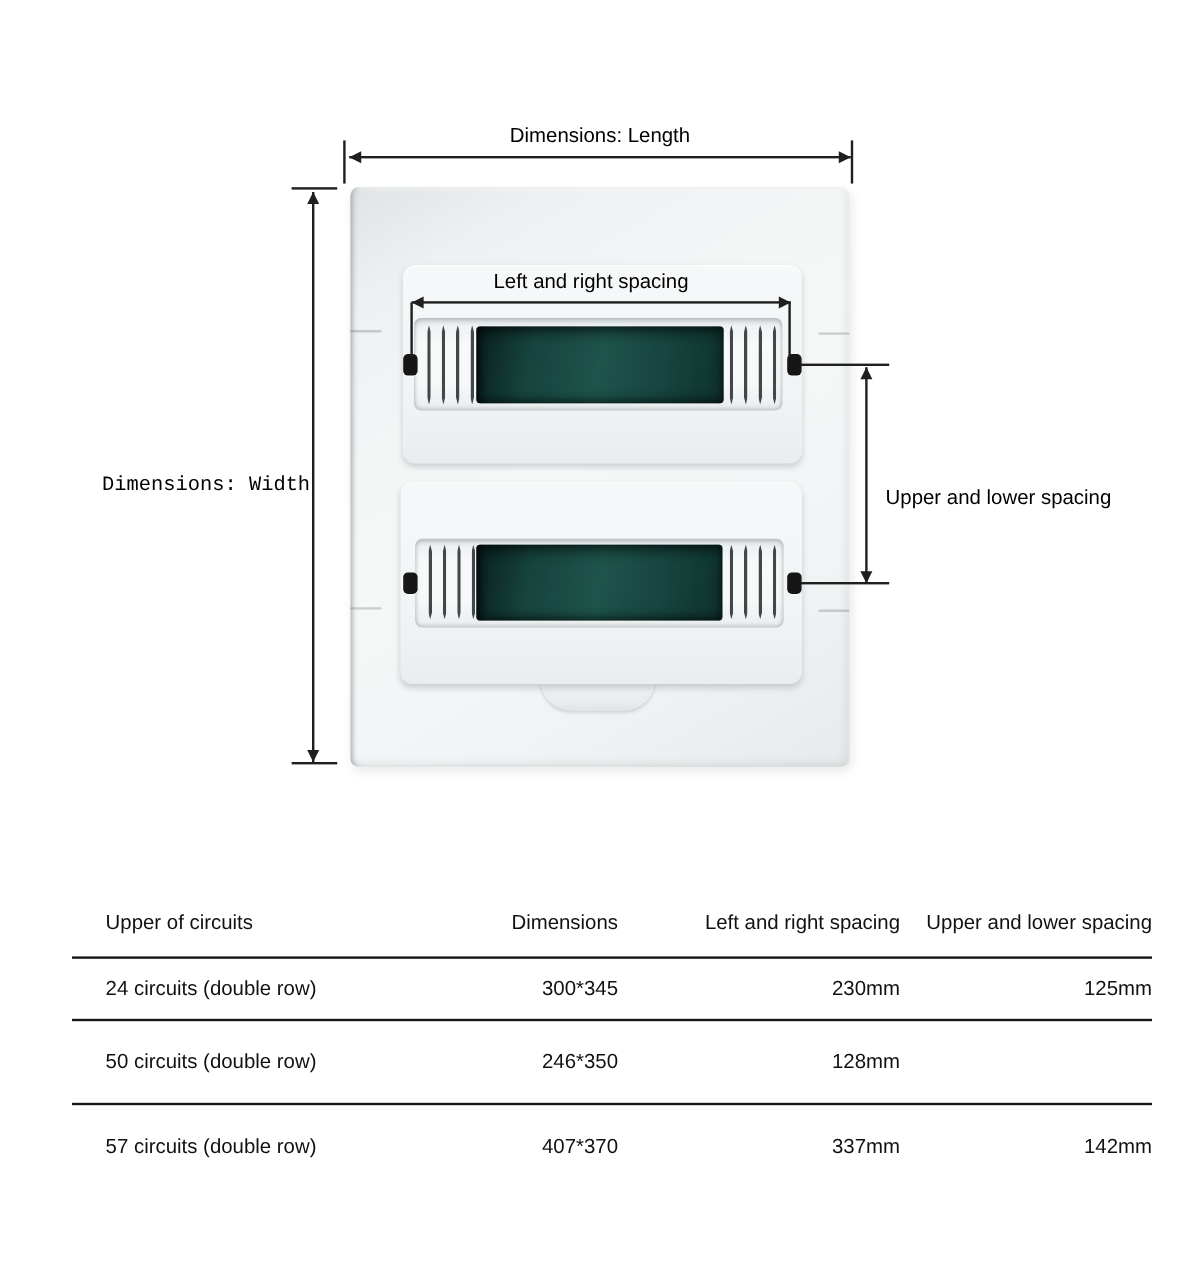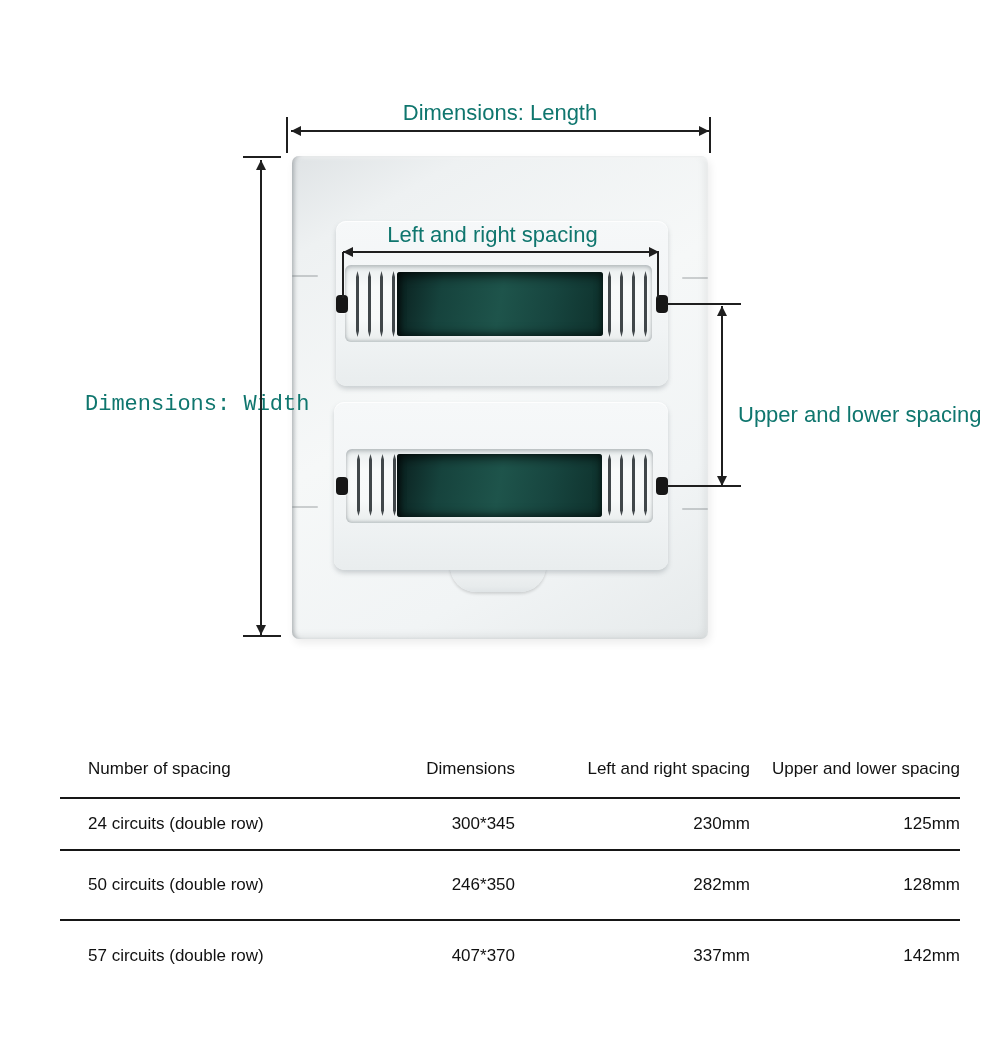--- a/index.html
+++ b/index.html
@@ -43,21 +43,21 @@
   .slat {
     width:3px; background:#41474a;
     clip-path: polygon(50% 0%, 100% 9%, 100% 91%, 50% 100%, 0% 91%, 0% 9%);
   }
   .clip {
     width:12px; height:18px; background:#161616; border-radius:4px;
     box-shadow: 0 1px 1px rgba(255,255,255,.6);
   }
 
   
-  .dim-label { font-size:22px; line-height:20px; color:#0f766e; white-space:nowrap; }
+  .dim-label { font-size:17px; line-height:20px; color:#000000; white-space:nowrap; }
   .tick { background:#1f1f1f; }
   .h-arrow { height:2px; background:#1f1f1f; }
   .h-arrow::before, .h-arrow::after { content:""; position:absolute; top:-4px;
     border-top:5px solid transparent; border-bottom:5px solid transparent; }
   .h-arrow::before { left:0; border-right:10px solid #1f1f1f; }
   .h-arrow::after  { right:0; border-left:10px solid #1f1f1f; }
   .v-arrow { width:2px; background:#1f1f1f; }
   .v-arrow::before, .v-arrow::after { content:""; position:absolute; left:-4px;
     border-left:5px solid transparent; border-right:5px solid transparent; }
   .v-arrow::before { top:0; border-bottom:10px solid #1f1f1f; }
@@ -136,35 +136,34 @@
   <div class="abs tick" style="left:342px; top:252px; width:2px; height:46px;"></div>
   <div class="abs tick" style="left:657px; top:252px; width:2px; height:46px;"></div>
 
   <div class="abs tick" style="left:667px; top:303px; width:74px; height:2px;"></div>
   <div class="abs tick" style="left:667px; top:485px; width:74px; height:2px;"></div>
   <div class="abs v-arrow" style="left:721px; top:306px; height:180px;"></div>
   <div class="abs dim-label" style="left:738px; top:405px; width:230px;">Upper and lower spacing</div>
 
   <div class="abs spec-table">
     <div class="t-row t-header">
-      <div class="t-cell first">Number of spacing</div>
+      <div class="t-cell first">Upper of circuits</div>
       <div class="t-cell">Dimensions</div>
       <div class="t-cell">Left and right spacing</div>
       <div class="t-cell">Upper and lower spacing</div>
     </div>
     <div class="t-row t-r1">
       <div class="t-cell first">24 circuits (double row)</div>
       <div class="t-cell">300*345</div>
       <div class="t-cell">230mm</div>
       <div class="t-cell">125mm</div>
     </div>
     <div class="t-row t-r2">
       <div class="t-cell first">50 circuits (double row)</div>
       <div class="t-cell">246*350</div>
-      <div class="t-cell">282mm</div>
       <div class="t-cell">128mm</div>
     </div>
     <div class="t-row t-r3">
       <div class="t-cell first">57 circuits (double row)</div>
       <div class="t-cell">407*370</div>
       <div class="t-cell">337mm</div>
       <div class="t-cell">142mm</div>
     </div>
   </div>
 

